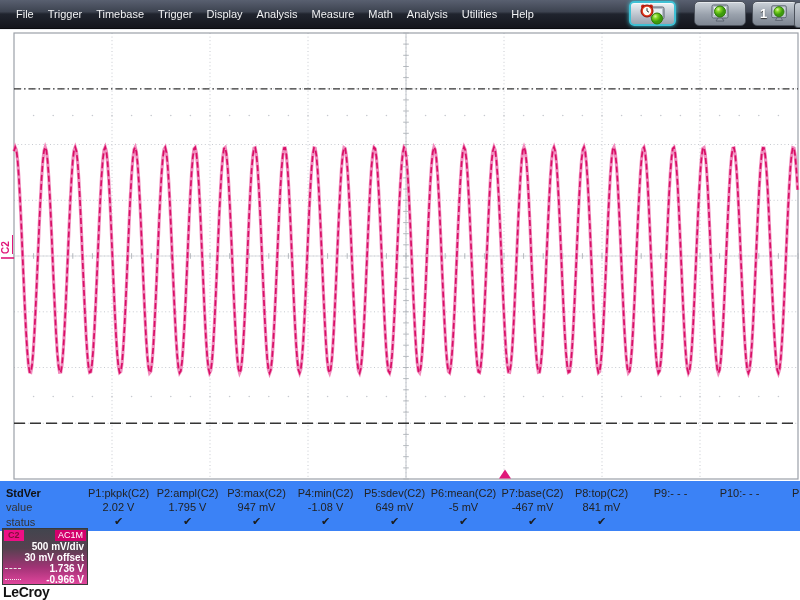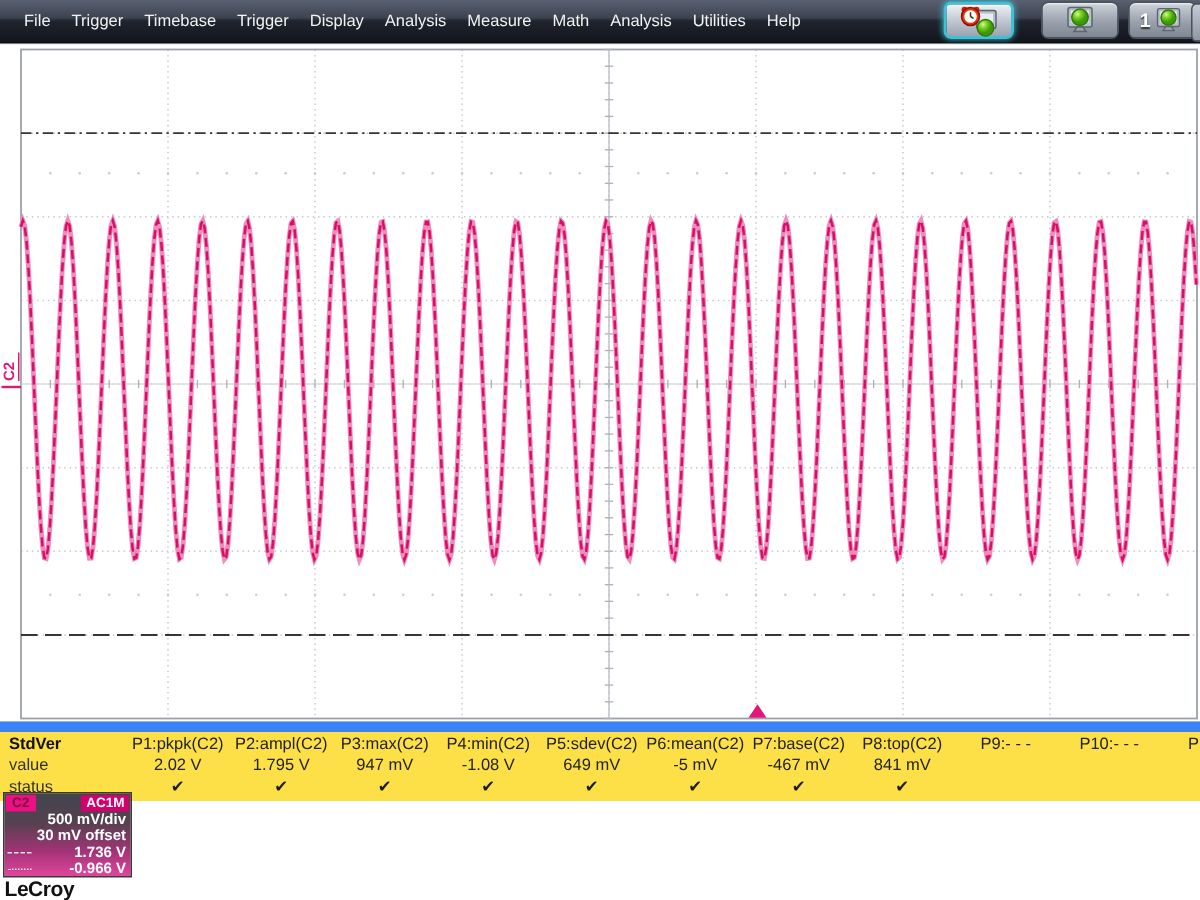--- a/index.html
+++ b/index.html
@@ -22,37 +22,37 @@
   .btn-num{color:#fff;font-size:13px;font-weight:bold;text-shadow:0 1px 1px #333;line-height:1;}
   .tb-sliver{position:absolute;top:2px;height:24px;border-radius:4px 0 0 4px;
     background:linear-gradient(180deg,#c6ccd4,#8e96a2);border:1px solid #4c525c;border-right:none;}
 
   
   .display{position:absolute;left:0;top:28px;width:800px;height:452px;background:#fff;
     border-top:2px solid #edeff3;}
   #scope{display:block;}
 
   
-  .measure{position:absolute;left:0;top:481px;width:800px;height:46px;background:#fde047;
-    border-top:7px solid #3b82f6;display:grid;
+  .measure{position:absolute;left:0;top:481px;width:800px;height:46px;background:#3b82f6;
+    border-top:4px solid #3b82f6;display:grid;
     grid-template-columns:84px repeat(10,69px) 1fr;
     grid-template-rows:15px 14px 15px;font-size:11px;color:#222;}
   .measure .hd{padding-left:6px;display:flex;align-items:center;color:#333;}
   .measure .hd.bold{font-weight:bold;color:#111;}
   .measure .cell{display:flex;align-items:center;justify-content:center;white-space:nowrap;}
   .measure .check{font-family:"DejaVu Sans",sans-serif;font-size:11px;color:#1c1c1c;}
   .measure .overflow{justify-content:flex-start;padding-left:18px;}
 
   
   .c2box{position:absolute;left:2px;top:528px;width:86px;height:57px;box-sizing:border-box;
     background:linear-gradient(180deg,#42454e 0%,#55414f 35%,#a23376 70%,#e0459c 100%);
     border:1px solid #3a3a3a;z-index:4;}
   .c2row1{display:flex;justify-content:space-between;align-items:flex-start;padding:1px 1px 0 1px;}
   .c2badge{background:#ee0f85;color:#7c1038;font-size:9px;font-weight:bold;padding:0 4px;line-height:11px;}
-  .acbadge{background:#d4006c;color:#ffffff;font-size:9px;font-weight:bold;padding:0 3px;line-height:11px;}
+  .acbadge{background:#d4006c;color:#ffffff;font-size:9px;font-weight:normal;padding:0 3px;line-height:11px;}
   .c2line{color:#fff;font-size:10px;line-height:11px;text-align:right;padding-right:3px;font-weight:bold;}
   .c2line.lvl{display:flex;align-items:center;justify-content:space-between;padding-left:2px;}
   .ind{display:inline-block;width:16px;height:0;}
   .ind.dashdot{border-top:1px dashed #e6e6e6;}
   .ind.dotted{border-top:1px dotted #f0f0f0;}
 
   
   .logo{position:absolute;left:3px;top:584px;font-size:14px;font-weight:bold;color:#111;
     letter-spacing:-0.3px;border-bottom:2px solid #1a1a1a;padding:0 2px 0 0;z-index:4;}
 </style>

